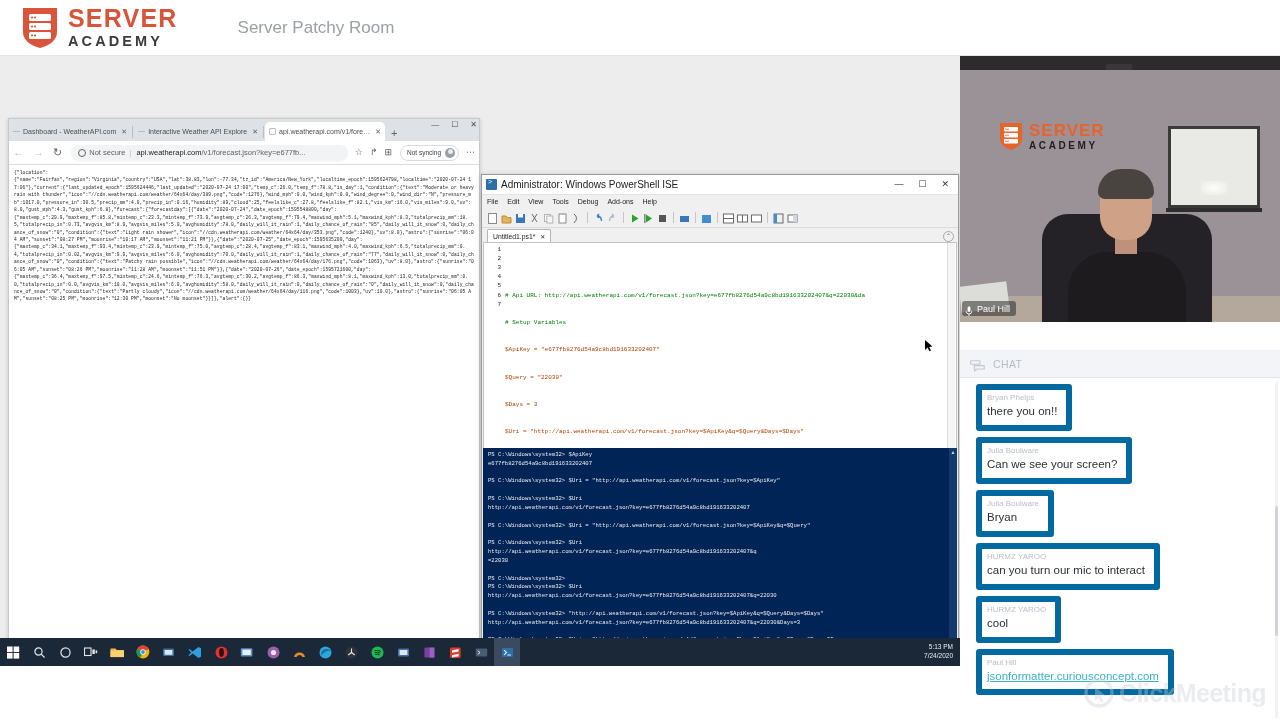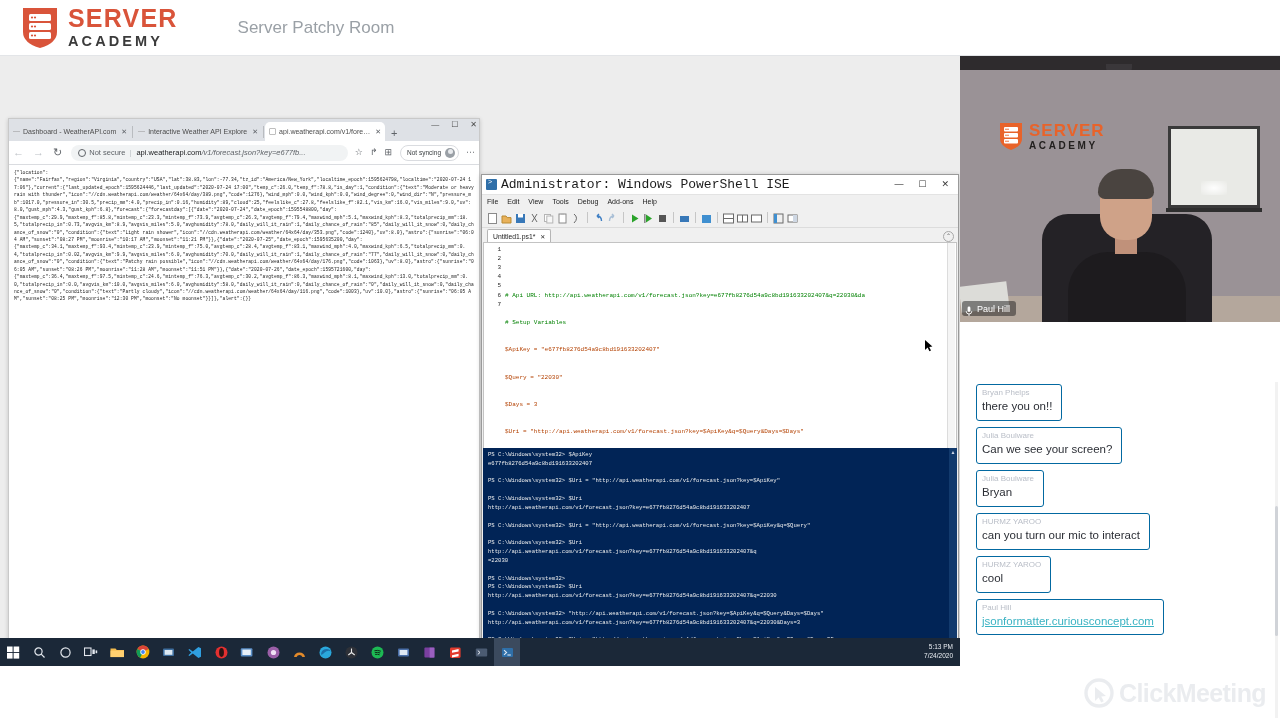--- a/index.html
+++ b/index.html
@@ -78,21 +78,21 @@
     align-items:center;padding:0 7px;box-sizing:border-box;font-size:7.5px;
     color:#5f6368;overflow:hidden;white-space:nowrap;
   }
   .b-info{
     display:inline-block;width:6px;height:6px;border:1px solid #5f6368;
     border-radius:50%;margin-right:3px;flex:0 0 auto;position:relative;
   }
   #b-notsecure{margin-right:4px;}
   #b-vbar{color:#bdc1c6;margin-right:5px;}
   #b-host{color:#202124;}
-  #b-path{color:#5f6368;font-style:italic;}
+  #b-path{color:#5f6368;}
   .b-tbtn{font-size:9px;color:#5f6368;margin-left:7px;line-height:1;}
   #b-sync{
     display:flex;align-items:center;border:1px solid #dadce0;border-radius:9px;
     height:14px;padding:0 3px 0 6px;margin-left:8px;font-size:6.5px;color:#3c4043;
   }
   .b-avatar{
     width:10px;height:10px;border-radius:50%;background:#9aa0a6;margin-left:4px;
     position:relative;
   }
   .b-avatar::after{
@@ -119,21 +119,21 @@
     border-bottom:1px solid #e3e3e3;
   }
   #ps-icon{
     width:11px;height:11px;background:#2f6fa8;margin-left:4px;margin-right:4px;
     border-radius:1px;position:relative;flex:0 0 auto;
   }
   #ps-icon::after{
     content:">";position:absolute;color:#fff;font-size:7px;left:2px;top:-1px;
     font-family:"Liberation Mono",monospace;
   }
-  #ps-titletext{font-size:13px;color:#1c1c1c;font-family:Liberation Mono, monospace;}
+  #ps-titletext{font-size:10px;color:#1c1c1c;}
   #ps-wctl{margin-left:auto;display:flex;align-items:center;gap:15px;padding-right:9px;}
   .ps-wbtn{font-size:9px;color:#3a3a3a;line-height:1;}
   #ps-menu{
     height:13px;background:#f0f0f0;display:flex;align-items:center;
     padding-left:5px;gap:9px;
   }
   .ps-menuitem{font-size:7px;color:#1c1c1c;}
   #ps-toolbar{
     height:19px;background:#f0f0f0;display:flex;align-items:center;
     padding-left:4px;gap:1px;border-bottom:1px solid #dcdcdc;
@@ -272,21 +272,21 @@
     position:absolute;left:0;top:294px;width:320px;height:28px;background:#f2f4f8;
     border-bottom:1px solid #e1e4ea;display:flex;align-items:center;box-sizing:border-box;
   }
   #chatbar .ic{margin-left:10px;margin-right:8px;width:15px;height:12px;flex:0 0 auto;}
   #chatbar-label{font-size:10.5px;color:#b6bcc6;letter-spacing:.4px;}
   #chatlist{
     position:absolute;left:0;top:322px;width:320px;height:342px;background:#ffffff;
     padding:6px 0 0 0;box-sizing:border-box;overflow:hidden;
   }
   .msg{
-    display:inline-block;max-width:214px;background:#ffffff;border:1px solid #0369a1;
+    display:inline-block;max-width:214px;background:#ffffff;border:6px solid #0369a1;
     border-radius:3px;margin:0 0 6px 16px;padding:3px 9px 5px 5px;box-sizing:border-box;
   }
   .msg-author{font-size:8px;color:#b9bec7;line-height:1.3;}
   .msg-text{font-size:11.5px;color:#2c2f36;line-height:1.35;margin-top:1px;}
   .msg-text.link{color:#3bb3c3;text-decoration:underline;}
   .msg-row{display:block;}
   #chat-scroll-track{
     position:absolute;right:2px;top:326px;width:3px;height:336px;background:#f2f2f2;
   }
   #chat-scroll-thumb{
@@ -734,20 +734,29 @@
           <rect x="2.6" y="0.6" width="2.8" height="5.4" rx="1.4" fill="#fff"></rect>
           <path d="M1.2 5.2 A2.8 2.8 0 0 0 6.8 5.2" stroke="#fff" fill="none" stroke-width="0.9"></path>
           <line x1="4" y1="8" x2="4" y2="10" stroke="#fff" stroke-width="0.9"></line>
         </svg>
       </span>
       <span id="cam-name">Paul Hill</span>
     </div>
   </div>
 
 
+  <div id="chatbar">
+    <span class="ic">
+      <svg width="15" height="12" viewBox="0 0 15 12">
+        <rect x="0.6" y="0.8" width="9.4" height="3.4" rx="0.8" fill="none" stroke="#c2c8d2" stroke-width="1.1"></rect>
+        <path d="M4.2 5.6 H14.2 V9 H7 L4.8 11 V9 H4.2 Z" fill="none" stroke="#c2c8d2" stroke-width="1.1"></path>
+      </svg>
+    </span>
+    <span id="chatbar-label">CHAT</span>
+  </div>
 
   <div id="chatlist">
     <div class="msg-row">
       <div class="msg">
         <div class="msg-author">Bryan Phelps</div>
         <div class="msg-text">there you on!!</div>
       </div>
     </div>
     <div class="msg-row">
       <div class="msg">

